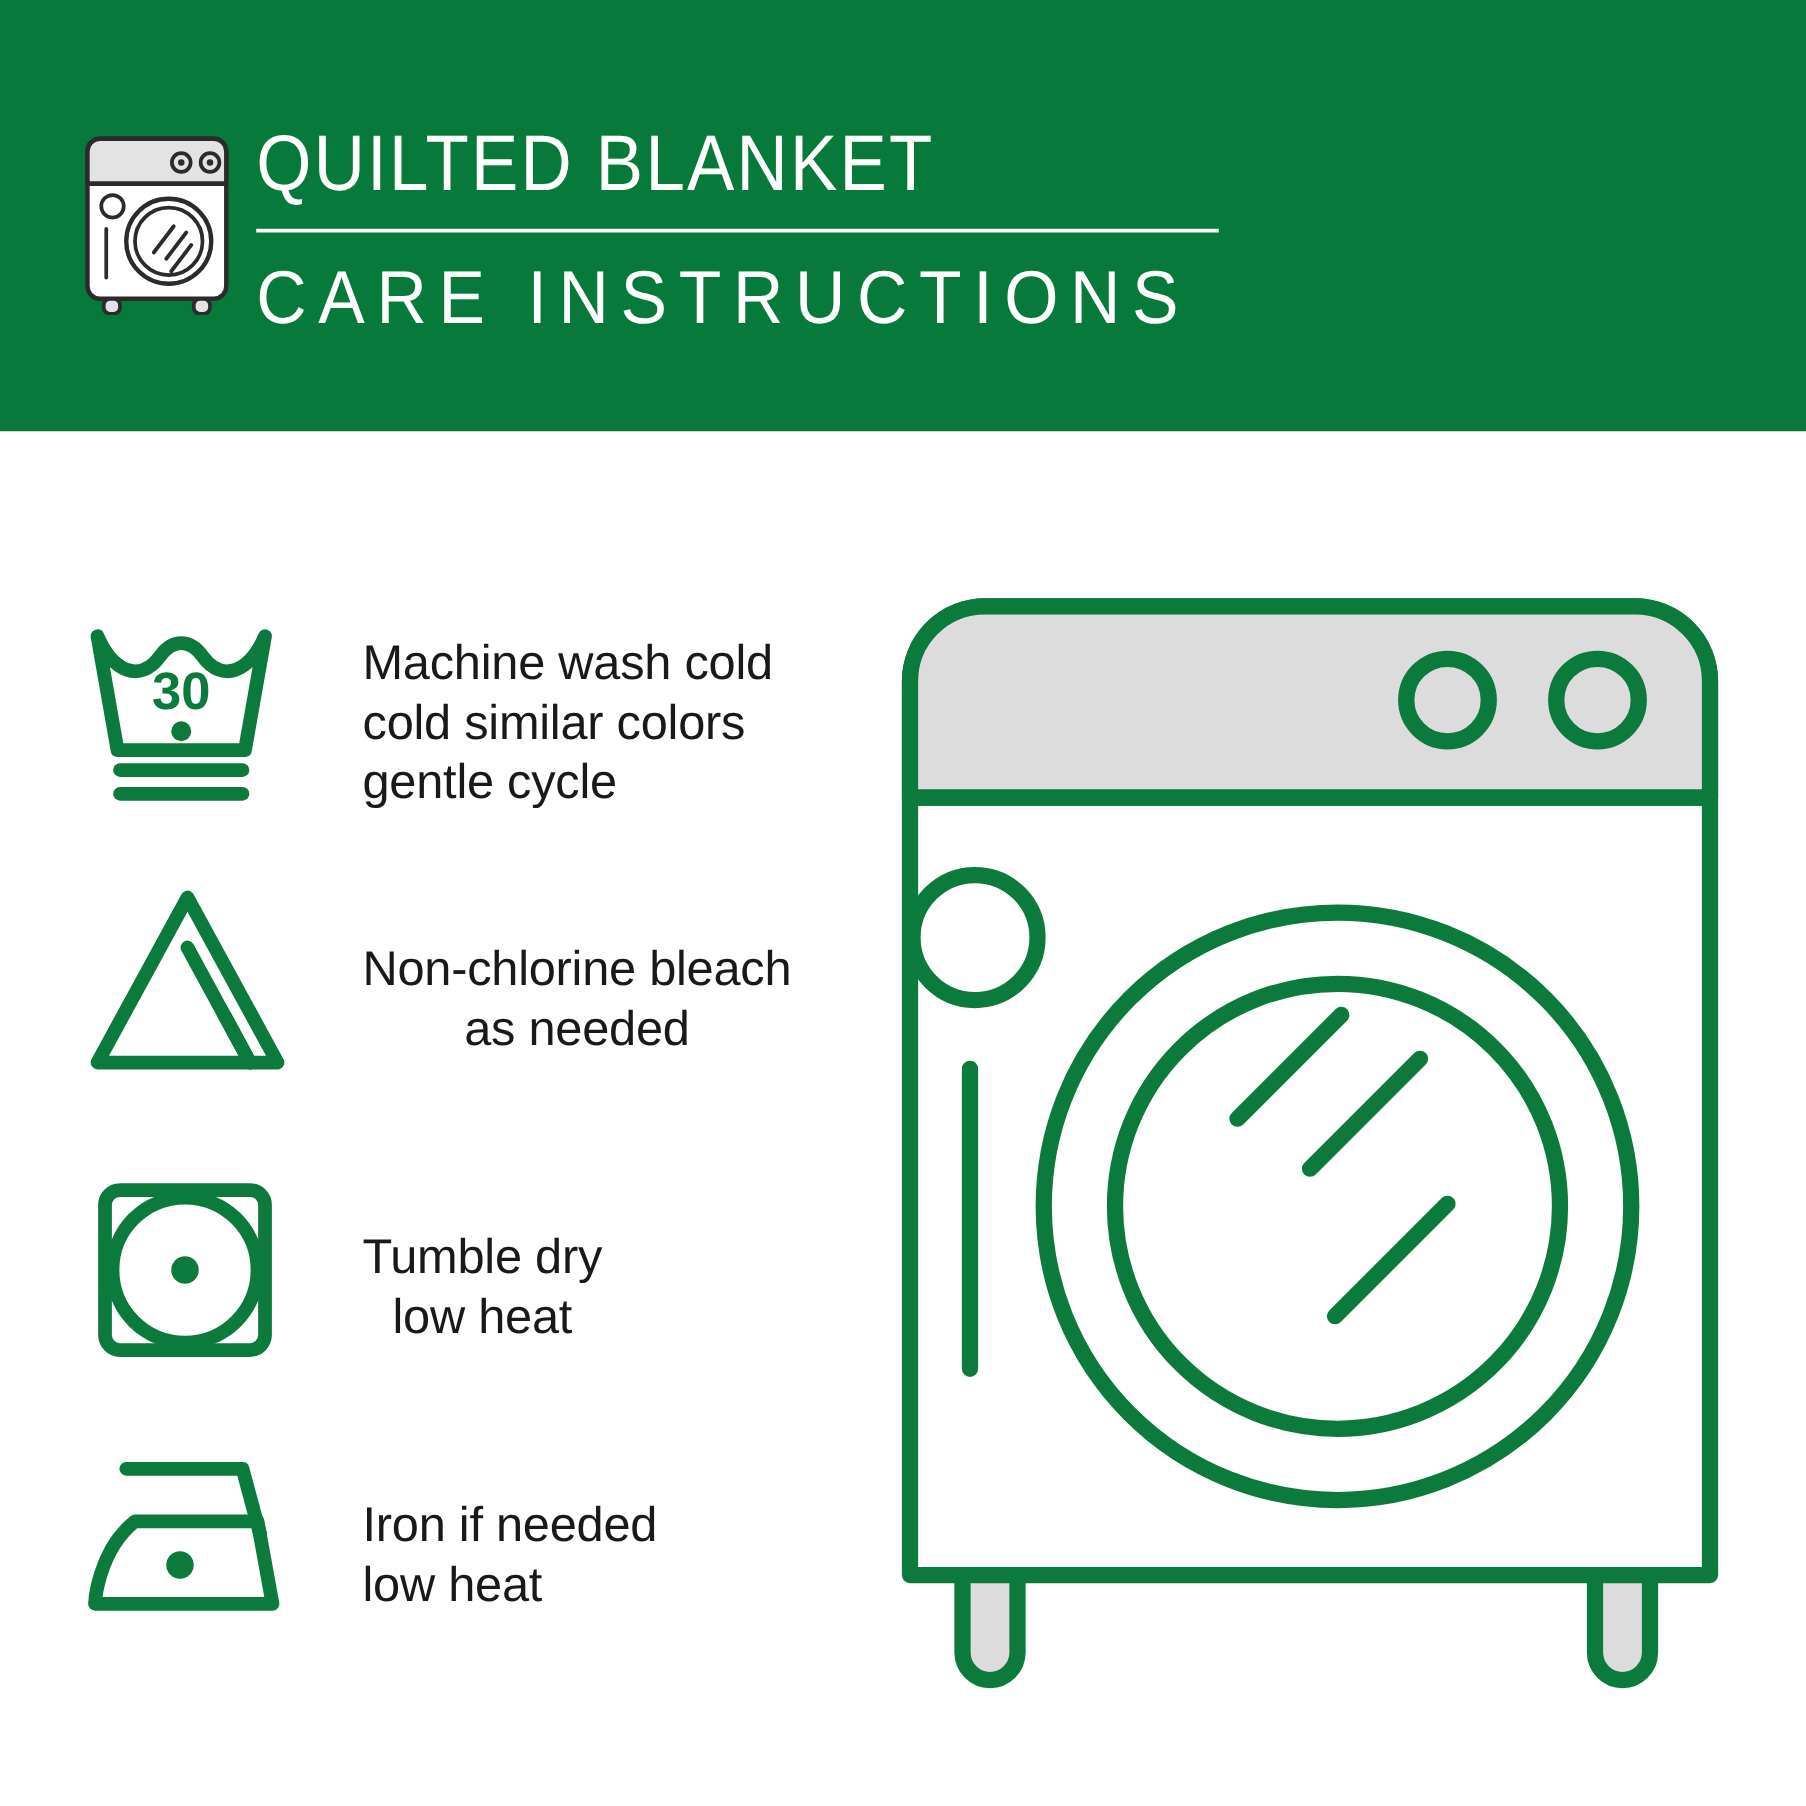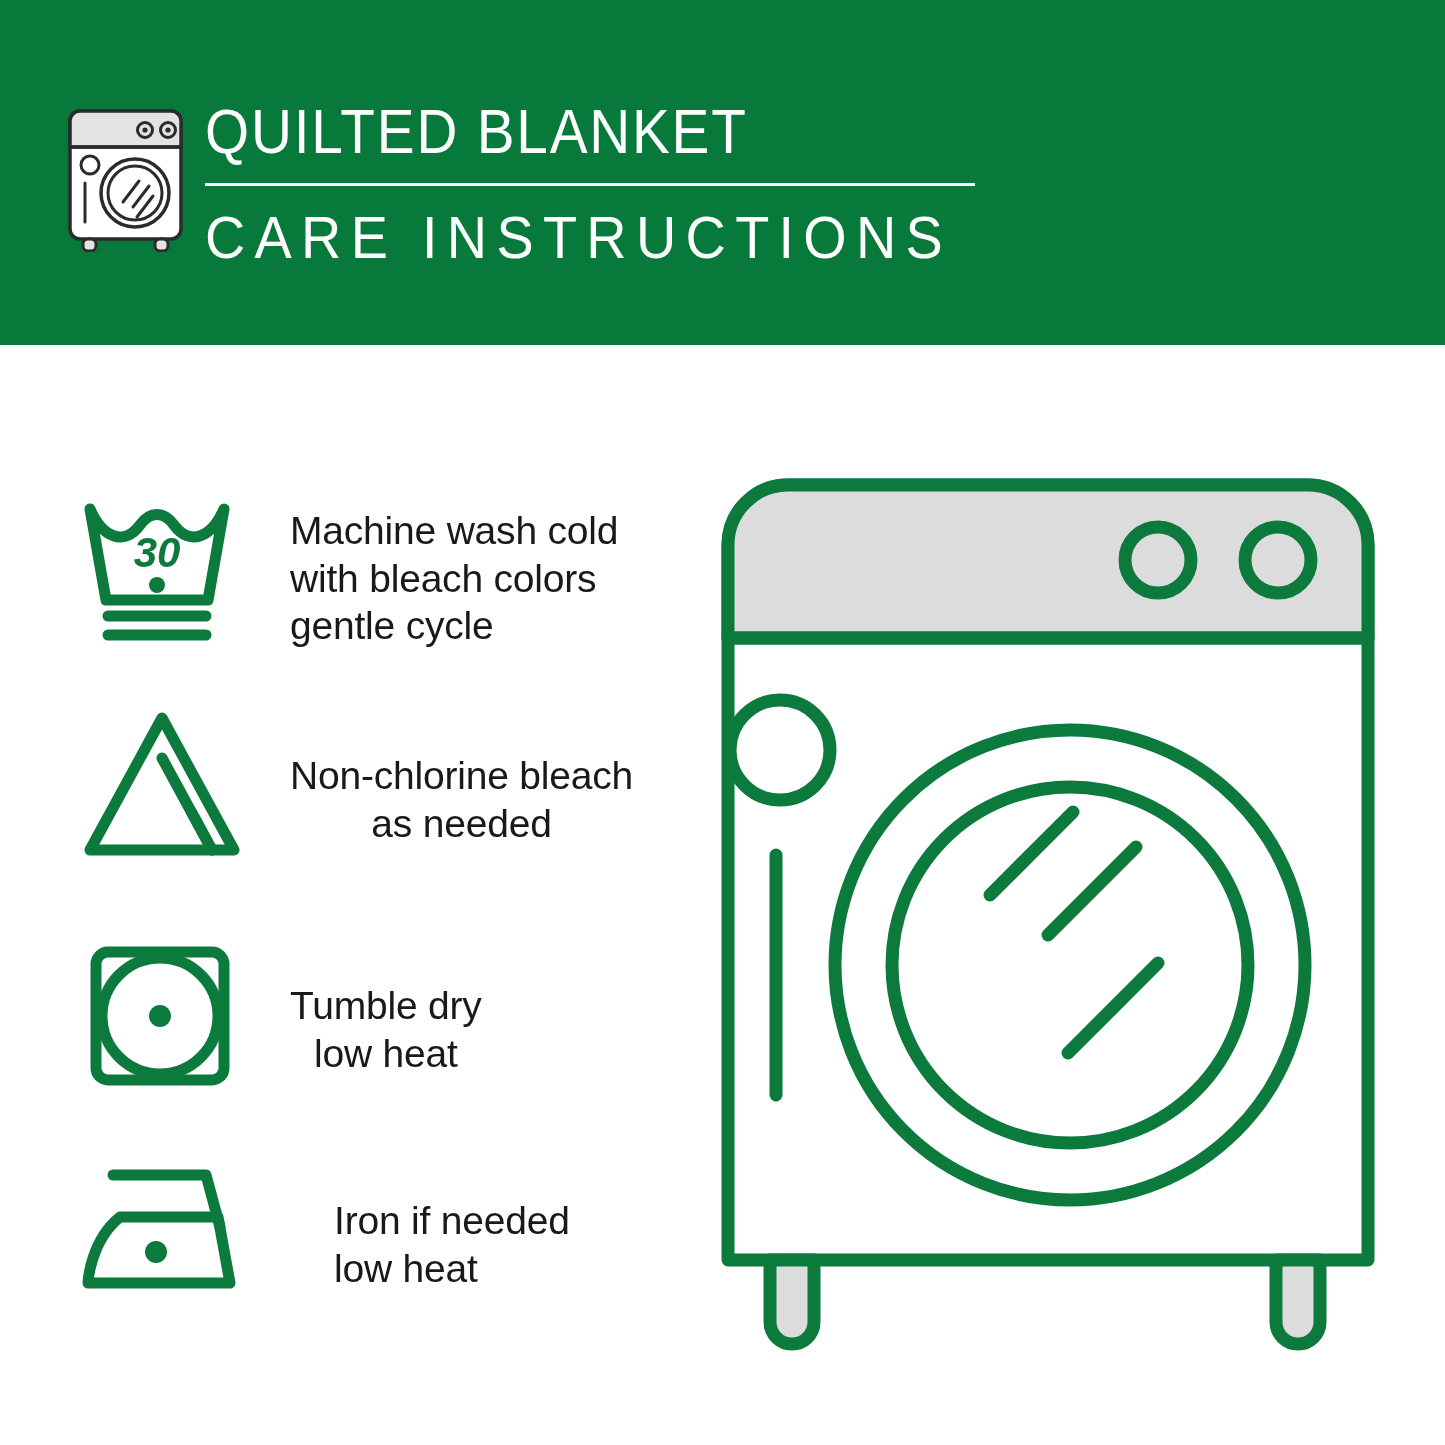--- a/index.html
+++ b/index.html
@@ -47,39 +47,39 @@
     letter-spacing:10px;
     line-height:1.0;
     transform:scaleX(0.93);
     transform-origin:left center;
     white-space:nowrap;
   }
 
   
   .care-list{position:absolute;left:0;top:345px;width:700px;height:1100px;}
   .care-row{position:absolute;left:0;width:700px;height:200px;}
-  .care-row .sym{position:absolute;left:80px;top:0;width:165px;height:160px;font-style:italic;}
+  .care-row .sym{position:absolute;left:68px;top:0;width:165px;height:160px;}
   .care-row .txt{
     position:absolute;left:290px;
     color:#191919;
     font-family:"Liberation Sans", sans-serif;
     font-size:39px;
     font-weight:400;
     line-height:1.22;
     letter-spacing:-0.2px;
     white-space:pre-line;
   }
   #care-row-0{top:150px;}
   #care-row-0 .txt{top:12px;}
   #care-row-1{top:365px;text-align:center;}
   #care-row-1 .txt{top:42px;}
   #care-row-2{top:595px;text-align:center;}
   #care-row-2 .txt{top:42px;}
   #care-row-3{top:810px;}
-  #care-row-3 .txt{top:42px;margin-left:44px;}
+  #care-row-3 .txt{top:42px;}
 
   
   .machine-art{position:absolute;left:718px;top:475px;width:660px;height:890px;}
 </style>
 </head>
 <body>
 
 <div class="page">
 
   <div class="header">
@@ -133,21 +133,21 @@
                      L 128 105 L 26 105 Z"></path>
 
             <line x1="28" y1="121" x2="126" y2="121"></line>
             <line x1="28" y1="140" x2="126" y2="140"></line>
           </g>
           <text x="77" y="72" fill="#0c7a3c" font-family="Liberation Sans, sans-serif" font-size="42" font-weight="700" text-anchor="middle">30</text>
           <circle cx="77" cy="90" r="8" fill="#0c7a3c"></circle>
         </svg>
       </div>
       <div class="txt">Machine wash cold
-with bleach colors
+cold similar colors
 gentle cycle</div>
     </div>
 
     <div class="care-row" id="care-row-1">
       <div class="sym">
         <svg viewBox="0 0 165 160" width="165" height="160">
           <g fill="none" stroke="#0c7a3c" stroke-width="11" stroke-linecap="round" stroke-linejoin="round">
             <path d="M82 8 L154 140 L10 140 Z"></path>
             <line x1="82" y1="48" x2="132" y2="140"></line>
             <line x1="112" y1="103" x2="132" y2="140"></line>

